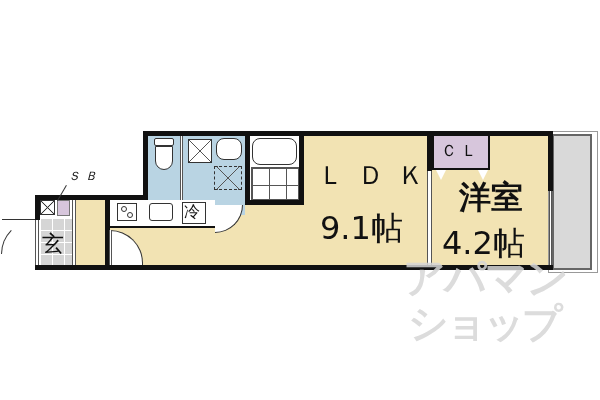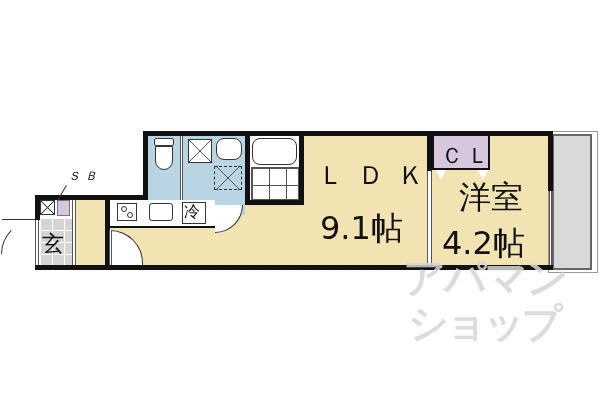--- a/index.html
+++ b/index.html
@@ -32,21 +32,21 @@
 <div class="abs" style="left:549px;top:191px;width:3px;height:74px;background:#fff;border-left:1px solid #555;border-right:1px solid #555;"></div>
 
 <div class="abs room-yellow" style="left:303px;top:136px;width:124px;height:129px;"></div>
 <div class="abs room-yellow" style="left:102px;top:205px;width:205px;height:60px;"></div>
 
 <div class="abs room-yellow" style="left:432px;top:136px;width:116px;height:129px;"></div>
 <div class="abs" style="left:427px;top:136px;width:5px;height:129px;background:#fff;border-left:1px solid #555;border-right:1px solid #555;"></div>
 <div class="abs wall" style="left:427px;top:131px;width:5px;height:40px;"></div>
 
 <div class="abs room-purple" style="left:432px;top:136px;width:58px;height:34px;border:2px solid #111;border-top:none;"></div>
-<div class="label" style="left:441px;top:141px;font-size:22px;letter-spacing:4px;font-family:Liberation Serif, serif;">ＣＬ</div>
+<div class="label" style="left:441px;top:141px;font-size:16px;letter-spacing:4px;font-family:Liberation Serif, serif;">ＣＬ</div>
 <div class="abs" style="left:436px;top:170px;width:0;height:0;border-left:5px solid transparent;border-right:5px solid transparent;border-top:10px solid #fff;"></div>
 <div class="abs" style="left:478px;top:170px;width:0;height:0;border-left:5px solid transparent;border-right:5px solid transparent;border-top:10px solid #fff;"></div>
 
 <div class="abs wall" style="left:143px;top:131px;width:5px;height:74px;"></div>
 <div class="abs room-blue" style="left:148px;top:136px;width:32px;height:64px;"></div>
 <div class="abs" style="left:180px;top:136px;width:3px;height:64px;background:#fff;border-left:1px solid #555;border-right:1px solid #555;"></div>
 <div class="abs room-blue" style="left:183px;top:136px;width:62px;height:79px;"></div>
 <div class="abs wall" style="left:245px;top:131px;width:5px;height:74px;"></div>
 <div class="abs room-white" style="left:250px;top:136px;width:50px;height:64px;"></div>
 <div class="abs wall" style="left:299px;top:131px;width:5px;height:74px;"></div>
@@ -94,17 +94,17 @@
 <div class="abs" style="left:72px;top:200px;width:4px;height:65px;background:#fff;border-left:1px solid #555;border-right:1px solid #555;"></div>
 
 <div class="abs" style="left:1px;top:220px;width:34px;height:34px;border-top:1px solid #333;border-left:1px solid #333;border-radius:34px 0 0 0;border-top-color:transparent;border-left-color:#333;"></div>
 <div class="abs" style="left:2px;top:219px;width:33px;height:1px;background:#333;"></div>
 
 <div class="label" style="left:68px;top:168px;font-size:12px;letter-spacing:5px;font-style:italic;">ＳＢ</div>
 <div class="abs" style="left:66px;top:185px;width:1px;height:18px;background:#333;transform:rotate(30deg);transform-origin:top left;"></div>
 
 <div class="label big" style="left:318px;top:158px;">ＬＤＫ</div>
 <div class="label mid" style="left:320px;top:207px;">9.1帖</div>
-<div class="label mid" style="left:459px;top:176px;">洋室</div>
+<div class="label mid" style="left:459px;top:176px;font-weight:bold;">洋室</div>
 <div class="label mid" style="left:442px;top:222px;">4.2帖</div>
 
 <div class="watermark" style="left:403px;top:250px;font-size:42px;letter-spacing:-2px;">アパマン</div>
 <div class="watermark" style="left:408px;top:296px;font-size:40px;letter-spacing:-3px;">ショップ</div>
 
 </body></html>

